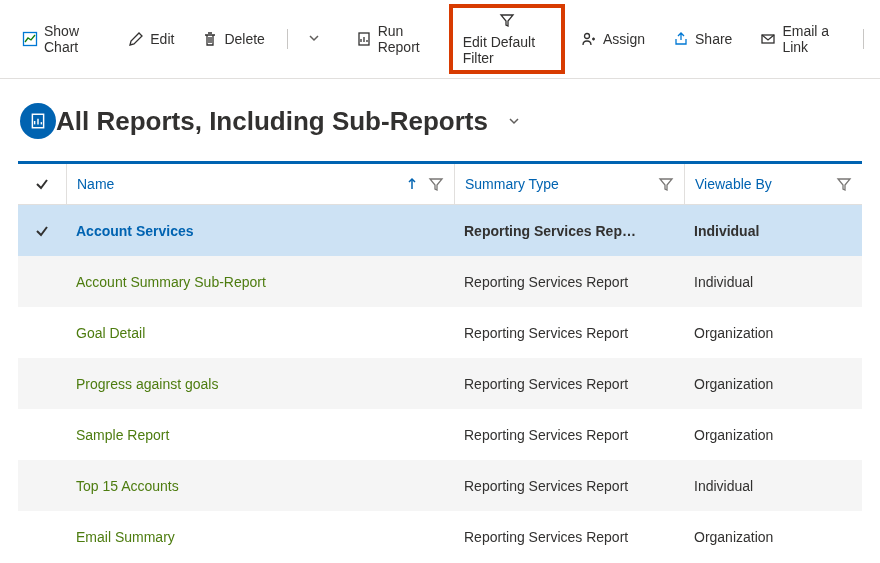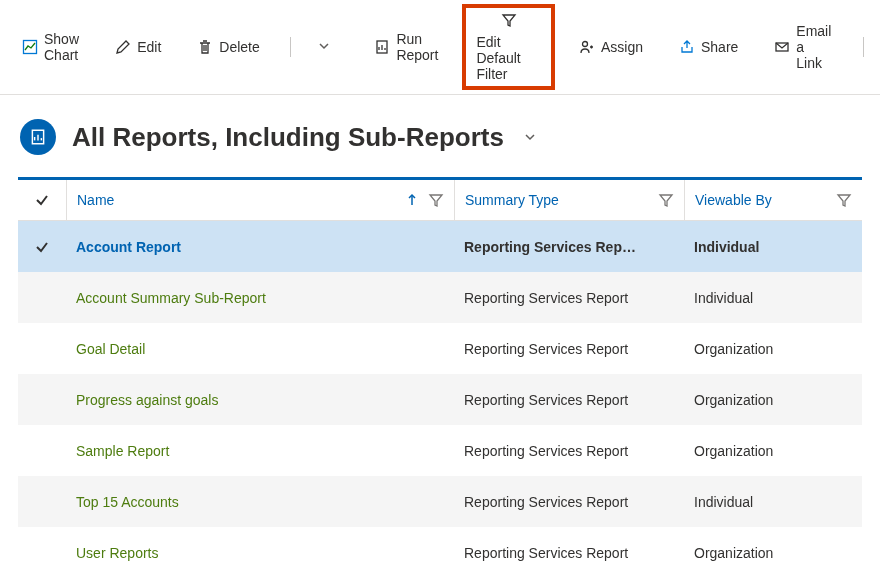--- a/index.html
+++ b/index.html
@@ -9,21 +9,21 @@
     color: #323130;
     background: #fff;
     width: 880px;
   }
   
   .toolbar {
     display: flex;
     align-items: center;
     padding: 4px 10px;
     border-bottom: 1px solid #e1dfdd;
-    gap: 12px;
+    gap: 4px;
   }
   .toolbar-btn {
     display: inline-flex;
     align-items: center;
     gap: 6px;
     padding: 4px 10px;
     cursor: pointer;
     font-size: 14px;
     color: #323130;
     border: 2px solid transparent;
@@ -42,21 +42,21 @@
     padding: 4px 8px;
     cursor: pointer;
   }
   .icon { display: inline-flex; flex-shrink: 0; }
   .icon svg { width: 16px; height: 16px; }
 
   
   .page-header {
     display: flex;
     align-items: center;
-    gap: 16px;
+    gap: 0;
     padding: 24px 20px 22px 20px;
   }
   .page-icon-badge {
     width: 36px; height: 36px;
     background: #0063B1;
     border-radius: 50%;
     display: flex;
     align-items: center;
     justify-content: center;
   }
@@ -268,21 +268,21 @@
       </span>
     </div>
   </div>
   <div id="grid-body">
       <div class="grid-row selected">
         <div class="col-check">
           <svg class="check-mark" viewBox="0 0 16 16" width="16" height="16" fill="none" stroke="#323130" stroke-width="2">
             <polyline points="3,8 7,12 13,4"></polyline>
           </svg>
         </div>
-        <div class="cell cell-name col-name">Account Report</div>
+        <div class="cell cell-name col-name">Account Services</div>
         <div class="cell cell-type col-type">Reporting Services Rep…</div>
         <div class="cell cell-view col-view">Individual</div>
       </div>
       <div class="grid-row">
         <div class="col-check"></div>
         <div class="cell cell-name col-name">Account Summary Sub-Report</div>
         <div class="cell cell-type col-type">Reporting Services Report</div>
         <div class="cell cell-view col-view">Individual</div>
       </div>
       <div class="grid-row">
@@ -304,18 +304,18 @@
         <div class="cell cell-view col-view">Organization</div>
       </div>
       <div class="grid-row">
         <div class="col-check"></div>
         <div class="cell cell-name col-name">Top 15 Accounts</div>
         <div class="cell cell-type col-type">Reporting Services Report</div>
         <div class="cell cell-view col-view">Individual</div>
       </div>
       <div class="grid-row">
         <div class="col-check"></div>
-        <div class="cell cell-name col-name">User Reports</div>
+        <div class="cell cell-name col-name">Email Summary</div>
         <div class="cell cell-type col-type">Reporting Services Report</div>
         <div class="cell cell-view col-view">Organization</div>
       </div>
     </div>
 </div>
 
 </body></html>

